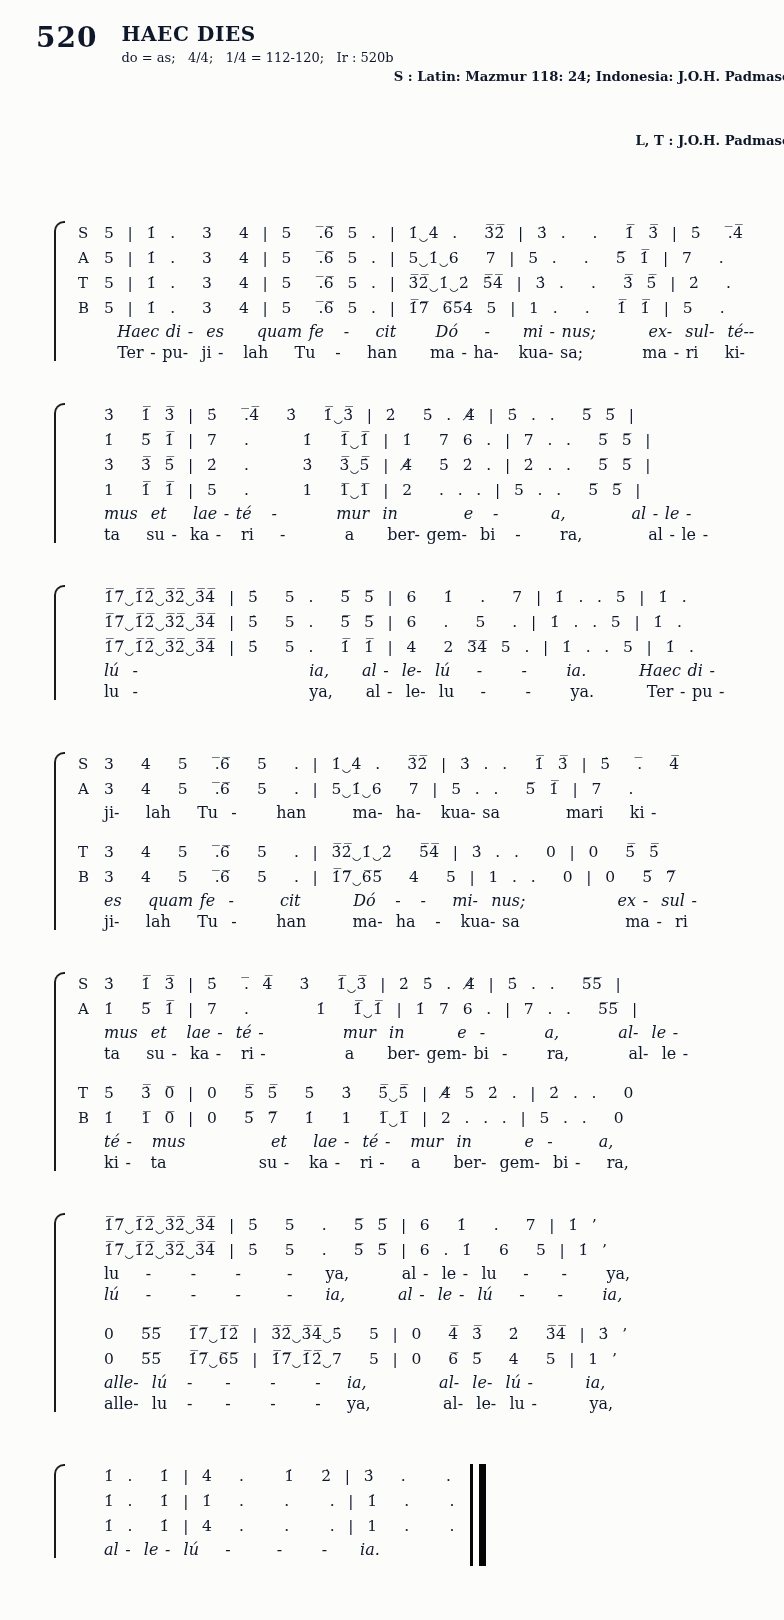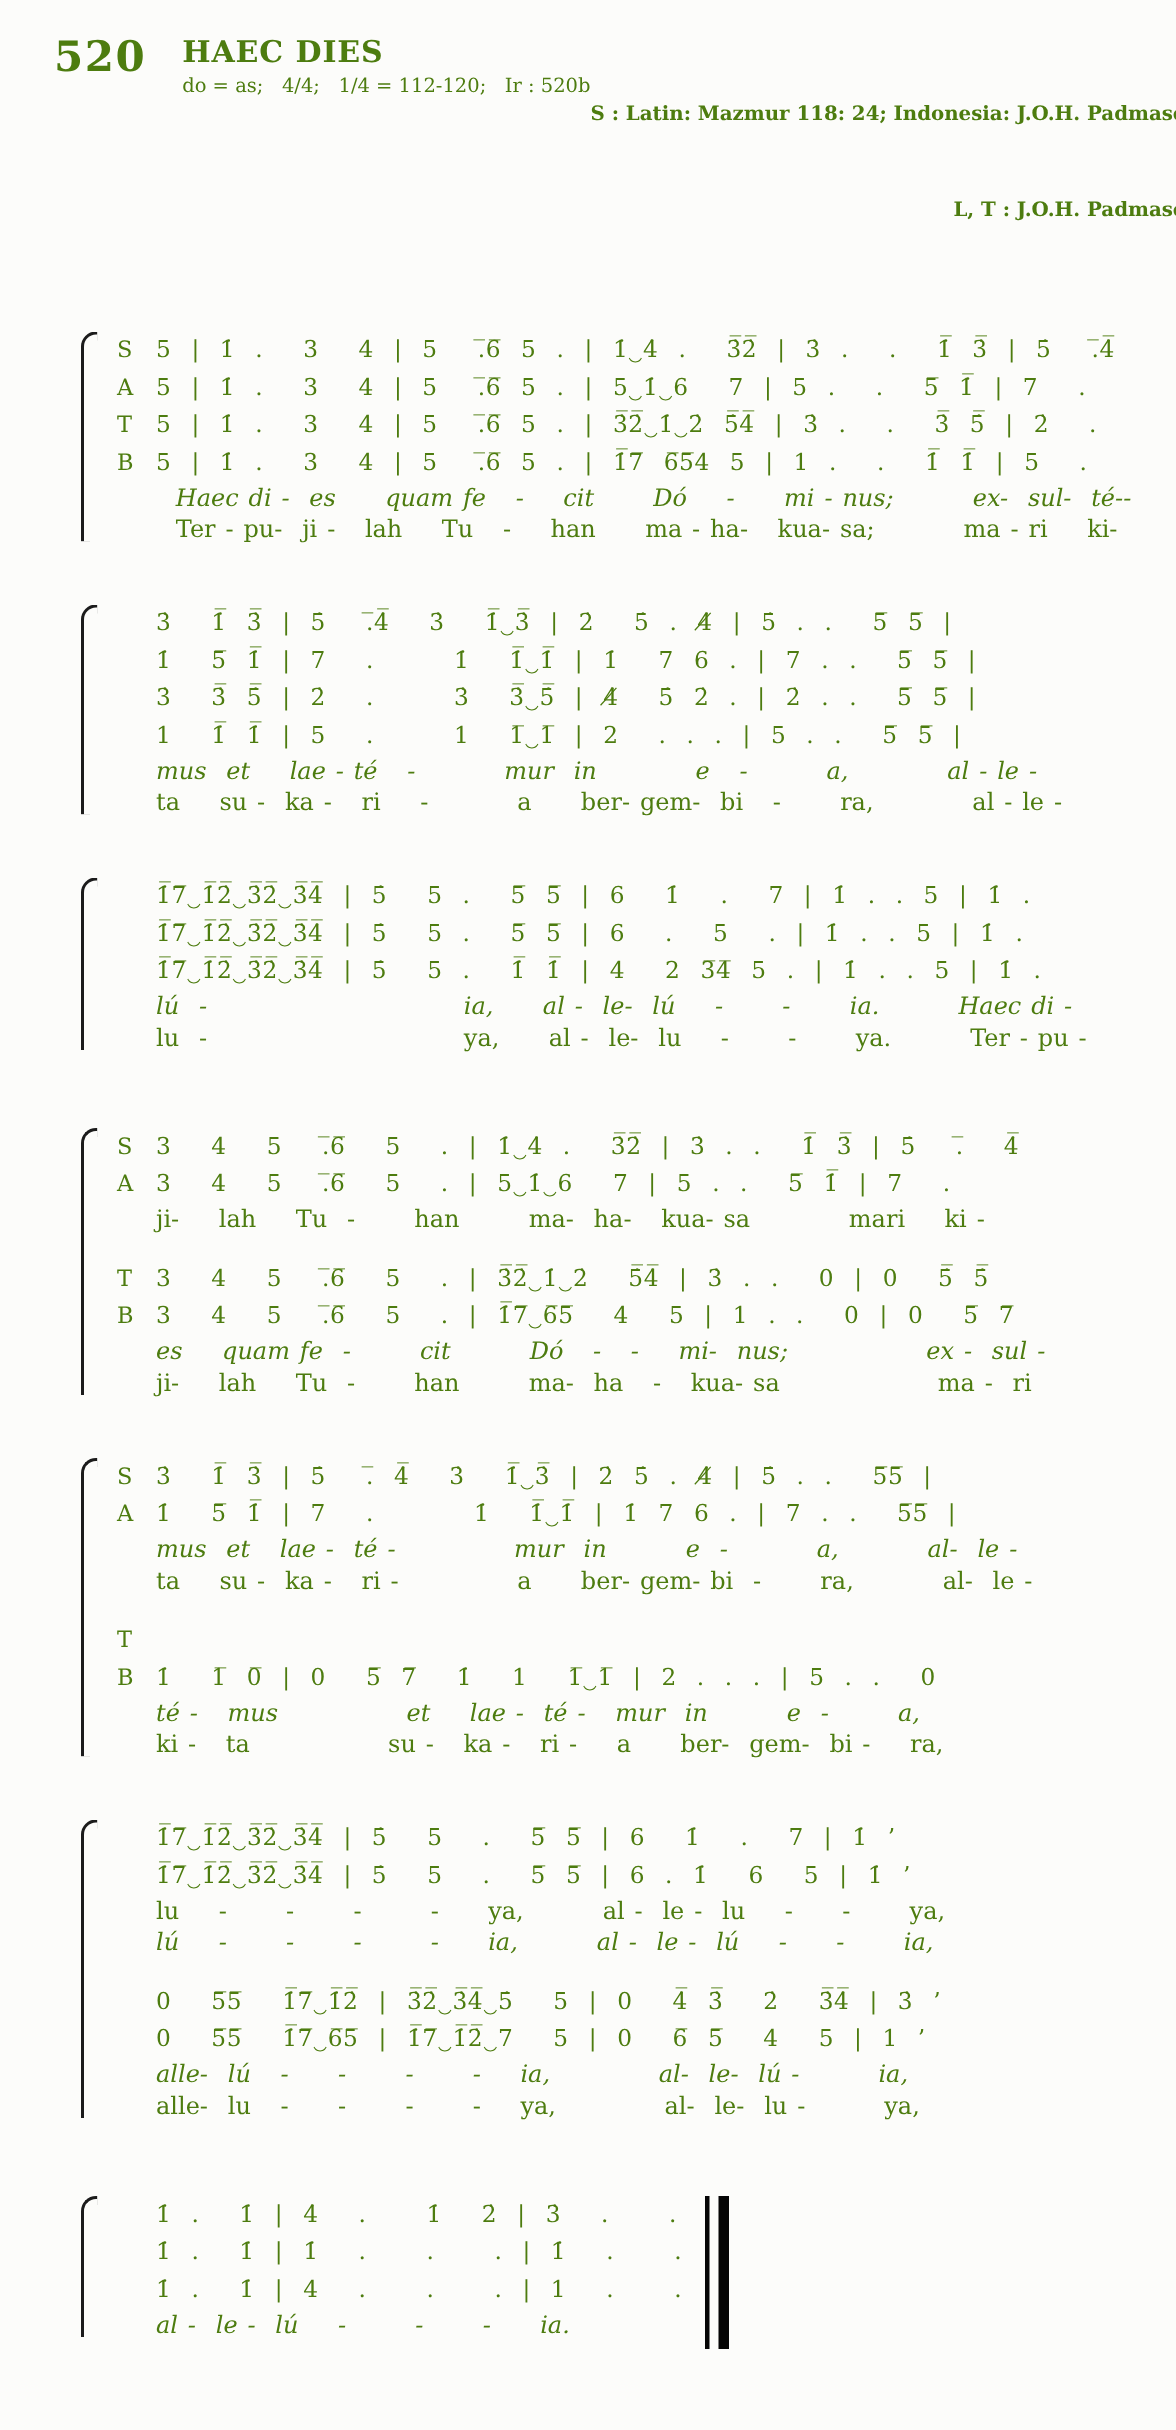--- a/index.html
+++ b/index.html
@@ -1,18 +1,18 @@
 <!DOCTYPE html>
 <html><head>
 <meta charset="utf-8">
 <style>
   html,body{margin:0;padding:0;background:#e8e8e8;}
   .page{
     width:784px;height:1620px;margin:0 auto;box-sizing:border-box;
-    background:#fcfcfa;color:#4d7c0f;
+    background:#fcfcfa;color:#0f172a;
     font-family:"DejaVu Serif", serif;
     display:flex;flex-direction:column;
     padding:24px 28px 16px 36px;position:relative;overflow:hidden;
   }
   
   .hdr{display:flex;align-items:flex-start;margin-bottom:28px;}
   .hnum{font-size:28px;font-weight:bold;line-height:1;margin-right:24px;letter-spacing:1px;}
   .htitleblock{line-height:1;}
   .htitle{font-size:20px;font-weight:bold;letter-spacing:.6px;}
   .htempo{font-size:13px;margin-top:7px;white-space:pre;}
@@ -94,21 +94,21 @@
         <div class="row lyric_latin"><span class="vlabel"></span><span class="txt">es    quam fe  -       cit        Dó   -   -    mi-  nus;              ex -  sul -</span></div>
         <div class="row lyric_indo"><span class="vlabel"></span><span class="txt">ji-    lah    Tu  -      han       ma-  ha   -   kua- sa                ma -  ri</span></div>
       </div>
       <div class="system">
         <div class="bracket"></div>
         <div class="row notes"><span class="vlabel">S</span><span class="txt">3̇  1̇̅ 3̇̅ | 5̇  .̅ 4̇̅  3̇  1̇̅‿3̇̅ | 2̇ 5̇ . 4̸̇ | 5̇ . .  5̅5̅ |</span></div>
         <div class="row notes"><span class="vlabel">A</span><span class="txt">1̇  5̅ 1̇̅ | 7  .     1̇  1̇̅‿1̇̅ | 1̇ 7 6 . | 7 . .  5̅5̅ |</span></div>
         <div class="row lyric_latin"><span class="vlabel"></span><span class="txt">mus  et   lae -  té -            mur  in        e  -         a,         al-  le -</span></div>
         <div class="row lyric_indo"><span class="vlabel"></span><span class="txt">ta    su -  ka -   ri -            a     ber- gem- bi  -      ra,         al-  le -</span></div>
         <div class="vgap"></div>
-        <div class="row notes"><span class="vlabel">T</span></div>
+        <div class="row notes"><span class="vlabel">T</span><span class="txt">5̇  3̇̅ 0̅ | 0  5̇̅ 5̇̅  5̇  3̇  5̇̅‿5̇̅ | 4̸̇ 5̇ 2̇ . | 2̇ . .  0</span></div>
         <div class="row notes"><span class="vlabel">B</span><span class="txt">1̇  1̅ 0̅ | 0  5̅ 7̅  1̇  1  1̅‿1̅ | 2 . . . | 5 . .  0</span></div>
         <div class="row lyric_latin"><span class="vlabel"></span><span class="txt">té -   mus             et    lae -  té -   mur  in        e  -       a,</span></div>
         <div class="row lyric_indo"><span class="vlabel"></span><span class="txt">ki -   ta              su -   ka -   ri -    a     ber-  gem-  bi -    ra,</span></div>
       </div>
       <div class="system sp">
         <div class="bracket"></div>
         <div class="row notes"><span class="vlabel"></span><span class="txt">1̇̅7̅‿1̇̅2̇̅‿3̇̅2̇̅‿3̇̅4̇̅ | 5̇  5  .  5̅ 5̅ | 6  1̇  .  7 | 1̇ ’</span></div>
         <div class="row notes"><span class="vlabel"></span><span class="txt">1̇̅7̅‿1̇̅2̇̅‿3̇̅2̇̅‿3̇̅4̇̅ | 5̇  5  .  5̅ 5̅ | 6 . 1̇  6  5 | 1̇ ’</span></div>
         <div class="row lyric_indo"><span class="vlabel"></span><span class="txt">lu    -      -      -       -     ya,        al -  le -  lu    -     -      ya,</span></div>
         <div class="row lyric_latin"><span class="vlabel"></span><span class="txt">lú    -      -      -       -     ia,        al -  le -  lú    -     -      ia,</span></div>

